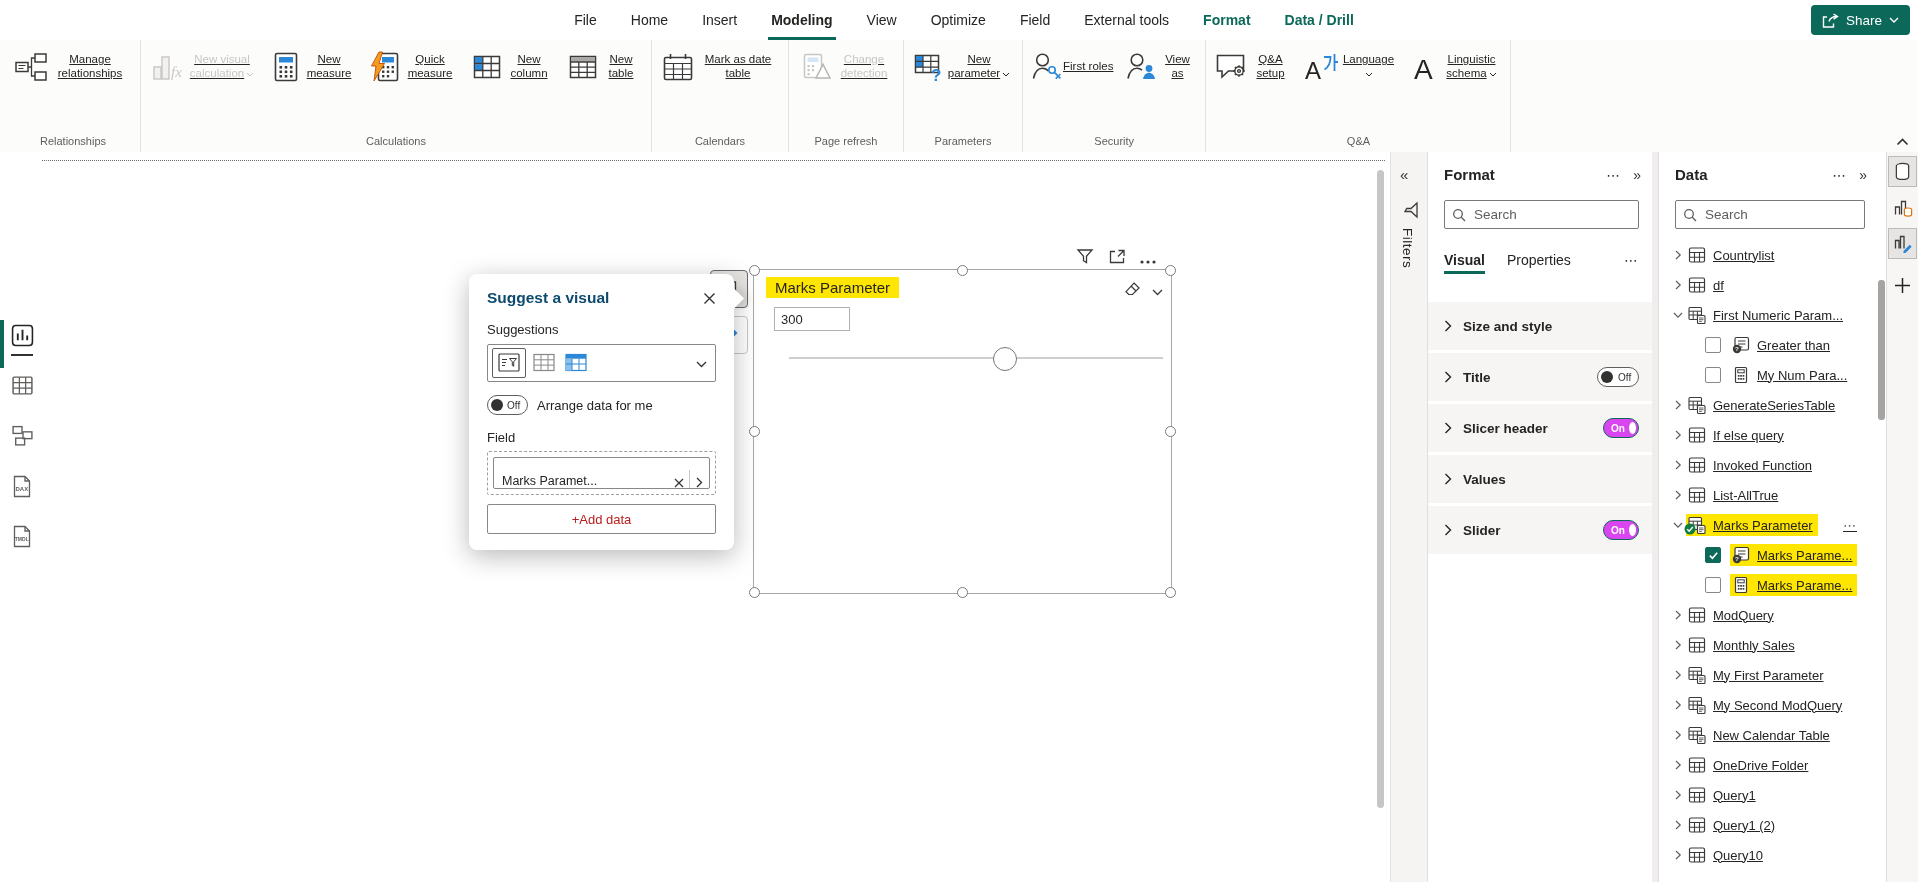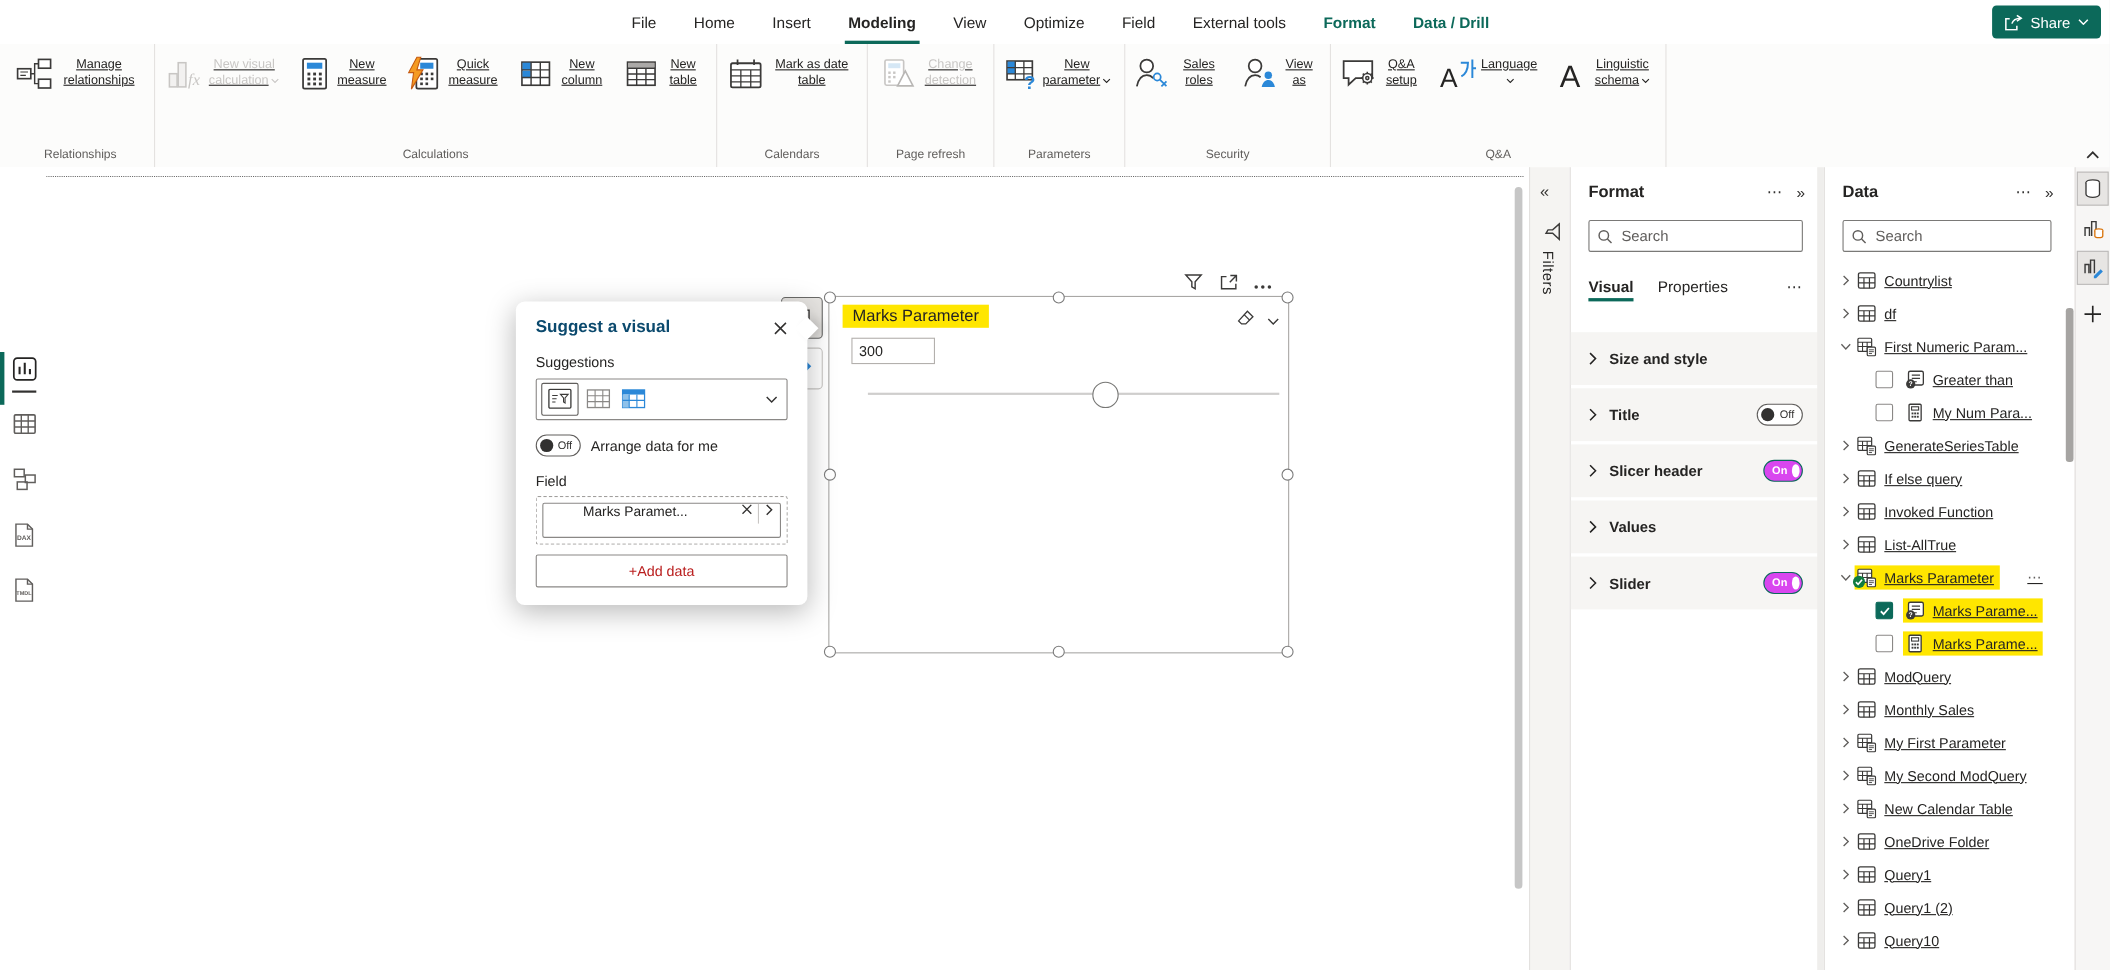--- a/index.html
+++ b/index.html
@@ -62,21 +62,21 @@
   .sugg-sel{width:32px;height:28px;border:1.5px solid #605e5c;border-radius:2px;display:flex;align-items:center;justify-content:center;background:#fff;}
   .sugg-ic{width:28px;height:28px;display:flex;align-items:center;justify-content:center;cursor:pointer;}
   .sugg-dd{margin-left:auto;padding-right:4px;cursor:pointer;}
   .tog-row{display:flex;align-items:center;margin-top:13px;gap:9px;}
   .pill{height:20px;border-radius:10px;display:flex;align-items:center;box-sizing:border-box;}
   .pill-off{width:41px;border:1px solid #605e5c;background:#fff;}
   .pill-off .dot{width:12px;height:12px;border-radius:50%;background:#323130;margin-left:3px;}
   .pill-off .ptxt{font-size:10px;color:#323130;margin-left:4px;}
   .tog-label{font-size:13px;color:#252423;}
   .well{margin-top:6px;border:1px dashed #a19f9d;border-radius:2px;padding:5px;}
-  .chip{border:1px solid #8a8886;border-radius:2px;height:30px;display:flex;align-items:flex-start;background:#fff;padding-left:28px;}
+  .chip{border:1px solid #8a8886;border-radius:2px;height:30px;display:flex;align-items:flex-end;background:#fff;}
   .chip-label{font-size:12.5px;padding:0 6px 0 8px;white-space:nowrap;}
   .chip-x{margin-left:auto;padding:0 5px;display:flex;cursor:pointer;}
   .chip-div{width:1px;height:18px;background:#c8c6c4;}
   .chip-exp{padding:0 6px;display:flex;cursor:pointer;}
   .add-btn{margin-top:9px;width:100%;height:30px;border:1px solid #8a8886;border-radius:2px;background:#fff;font-size:13px;color:#b91c1c;font-family:inherit;cursor:pointer;}
 
   
   .filters-strip{position:absolute;left:1390px;top:152px;width:37px;bottom:0;background:#f5f4f2;border-left:1px solid #e3e1df;}
   .fs-collapse{position:absolute;left:9px;top:14px;font-size:15px;color:#323130;cursor:pointer;}
   .fs-funnel{position:absolute;left:9px;top:48px;}
@@ -372,21 +372,21 @@
       <div class="rbtns">
         <div class="rbtn">
           <div class="ricon">
             <svg width="32" height="32" viewBox="0 0 32 32">
                 <circle cx="11.5" cy="9" r="5.8" fill="#fff" stroke="#3b3a39" stroke-width="1.6"></circle>
                 <path d="M2.5 27.5c1.4-7 5-10.2 9-10.2 2.2 0 4.3.9 5.9 2.8" fill="none" stroke="#3b3a39" stroke-width="1.6"></path>
                 <circle cx="21" cy="19" r="3.2" fill="none" stroke="#2b88d8" stroke-width="1.6"></circle>
                 <path d="M23.4 21.4l6 6M27.2 25.2l2.2-2.2M24.8 27.6l2.2-2.2" fill="none" stroke="#2b88d8" stroke-width="1.6"></path>
               </svg>
           </div>
-          <div class="rlabel" style="max-width:54px;"><span>Sales roles</span></div>
+          <div class="rlabel" style="max-width:54px;"><span>First roles</span></div>
         </div>
         <div class="rbtn">
           <div class="ricon">
             <svg width="32" height="32" viewBox="0 0 32 32">
                 <circle cx="12" cy="9" r="5.8" fill="#fff" stroke="#3b3a39" stroke-width="1.6"></circle>
                 <path d="M3 27.5c1.4-7 5-10.2 9-10.2 1.8 0 3.5.6 5 1.9" fill="none" stroke="#3b3a39" stroke-width="1.6"></path>
                 <circle cx="24" cy="17.5" r="3.4" fill="#2b88d8"></circle>
                 <path d="M18 28c.8-4.2 3.2-6.3 6-6.3s5.2 2.1 6 6.3z" fill="#2b88d8"></path>
               </svg>
           </div>

